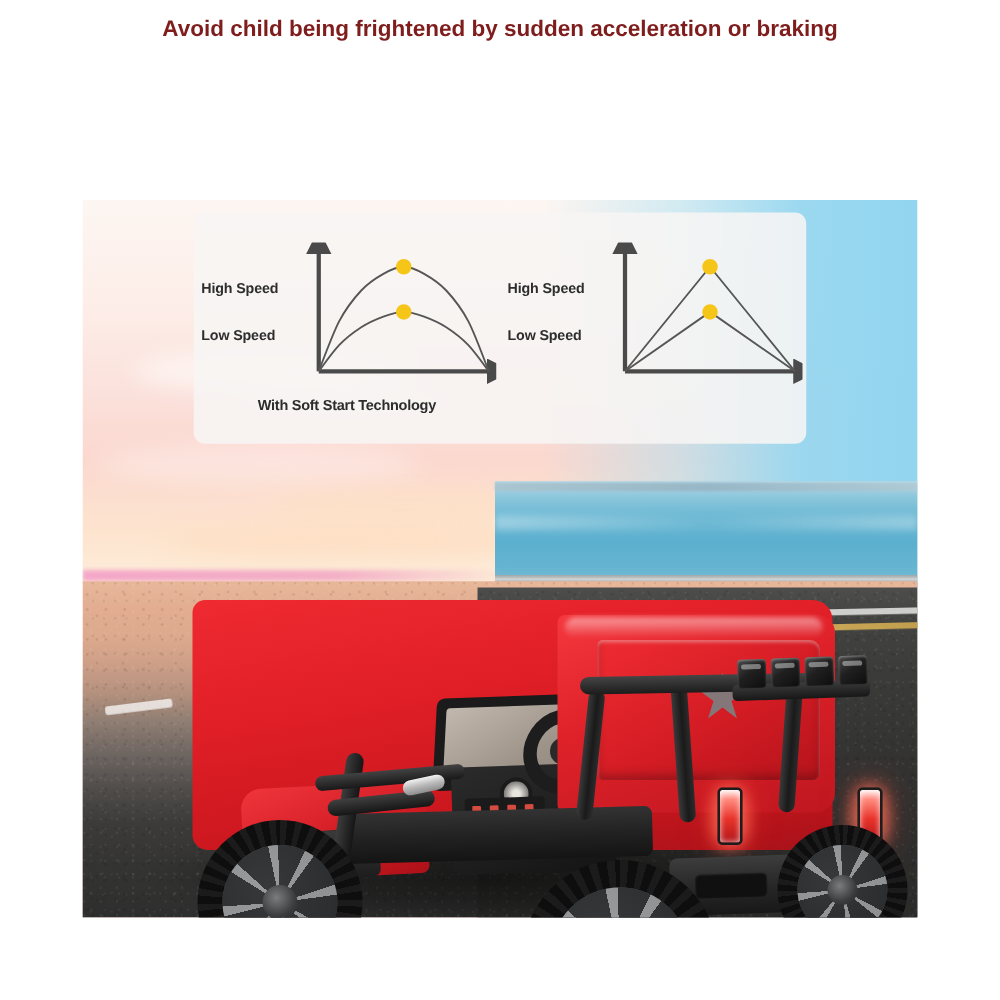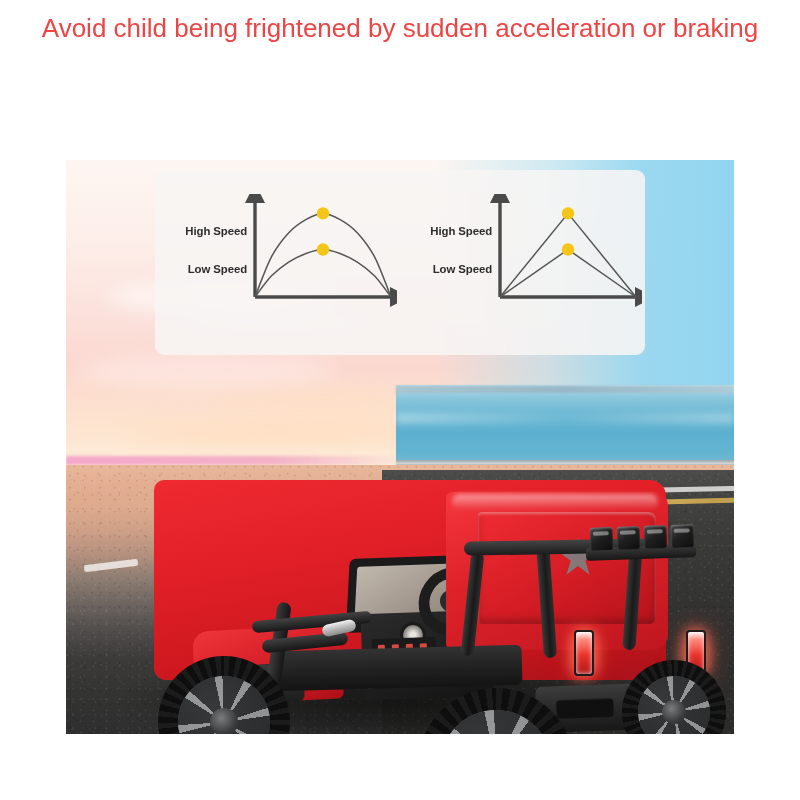--- a/index.html
+++ b/index.html
@@ -11,21 +11,21 @@
     overflow:hidden;
   }
 
   
   #header { position:absolute; left:0; top:0; width:800px; text-align:center; }
   #page-title {
     font-size:29px; font-weight:bold; color:#141414;
     letter-spacing:-0.1px; margin-top:78px; line-height:1.1;
   }
   #page-subtitle {
-    font-size:26px; font-weight:normal; color:#ef4444;
+    font-size:18px; font-weight:bold; color:#7f1d1d;
     margin-top:14px; line-height:1.1;
   }
 
   
   #photo-stage {
     position:absolute; left:66px; top:160px;
     width:668px; height:574px;
     overflow:hidden;
   }
 
@@ -413,21 +413,21 @@
   #comparison-panel {
     position:absolute; left:155px; top:170px;
     width:490px; height:185px;
     background:rgba(247,245,244,0.88);
     border-radius:9px;
   }
   .chart-block { position:absolute; top:0; width:245px; height:185px; }
   .chart-left  { left:0; }
   .chart-right { left:245px; }
 
-  .axis-labels { position:absolute; left:6px; top:56px; width:86px; text-align:right; }
+  .axis-labels { position:absolute; left:6px; top:56px; width:86px; text-align:left; }
   .axis-label {
     font-size:11.4px; font-weight:bold; color:#2d2d2d;
     line-height:1; letter-spacing:-.1px;
   }
   .axis-label.low { margin-top:27px; }
 
   .plot { position:absolute; left:82px; top:24px; width:160px; height:115px; }
   .plot svg { display:block; }
 
   .chart-caption {
@@ -590,20 +590,21 @@
             </marker>
           </defs>
           <line x1="18" y1="103" x2="18" y2="6" stroke="#4a4a4a" stroke-width="3.4" marker-end="url(#ah-plot-left)"></line>
           <line x1="18" y1="103" x2="156" y2="103" stroke="#4a4a4a" stroke-width="3.4" marker-end="url(#ah-plot-left)"></line>
           <path d="M 18.0 103.0 C 20.7 96.3, 28.7 73.9, 34.3 63.1 C 40.0 52.3, 46.1 44.7, 52.0 38.4 C 57.9 32.1, 64.0 28.3, 69.7 25.1 C 75.3 21.9, 80.6 19.4, 86.0 19.4 C 91.4 19.4, 96.7 21.9, 102.3 25.1 C 108.0 28.3, 114.1 32.1, 120.0 38.4 C 125.9 44.7, 132.0 52.3, 137.7 63.1 C 143.3 73.9, 151.3 96.3, 154.0 103.0" fill="none" stroke="#565656" stroke-width="1.5" stroke-linejoin="round"></path>
           <path d="M 18.0 103.0 C 20.7 99.5, 28.7 88.0, 34.3 82.1 C 40.0 76.2, 46.1 71.6, 52.0 67.8 C 57.9 64.0, 64.0 61.4, 69.7 59.3 C 75.3 57.2, 80.6 55.5, 86.0 55.5 C 91.4 55.5, 96.7 57.2, 102.3 59.3 C 108.0 61.4, 114.1 64.0, 120.0 67.8 C 125.9 71.6, 132.0 76.2, 137.7 82.1 C 143.3 88.0, 151.3 99.5, 154.0 103.0" fill="none" stroke="#565656" stroke-width="1.5" stroke-linejoin="round"></path>
           <circle cx="86" cy="19.400000000000006" r="6.2" fill="#f5c518"></circle>
           <circle cx="86" cy="55.5" r="6.2" fill="#f5c518"></circle>
         </svg>
       </div>
+    <div class="chart-caption">With Soft Start Technology</div>
   </div>
 
   <div class="chart-block chart-right">
     <div class="axis-labels">
       <div class="axis-label high">High Speed</div>
       <div class="axis-label low">Low Speed</div>
     </div>
     <div class="plot" id="plot-right">
         <svg width="160" height="115" viewBox="0 0 160 115">
           <defs>

